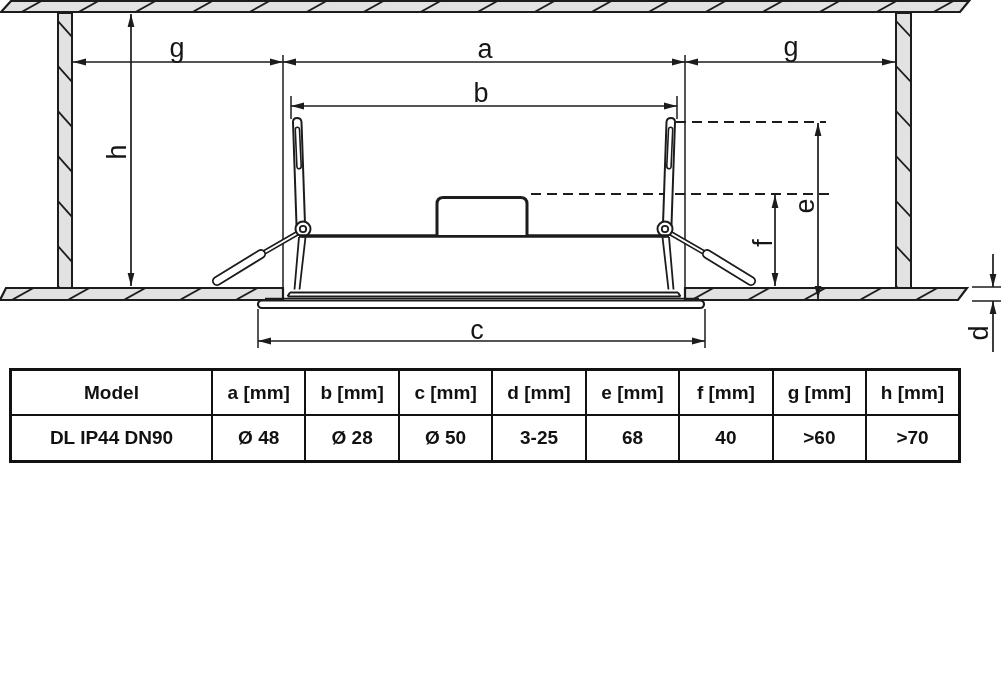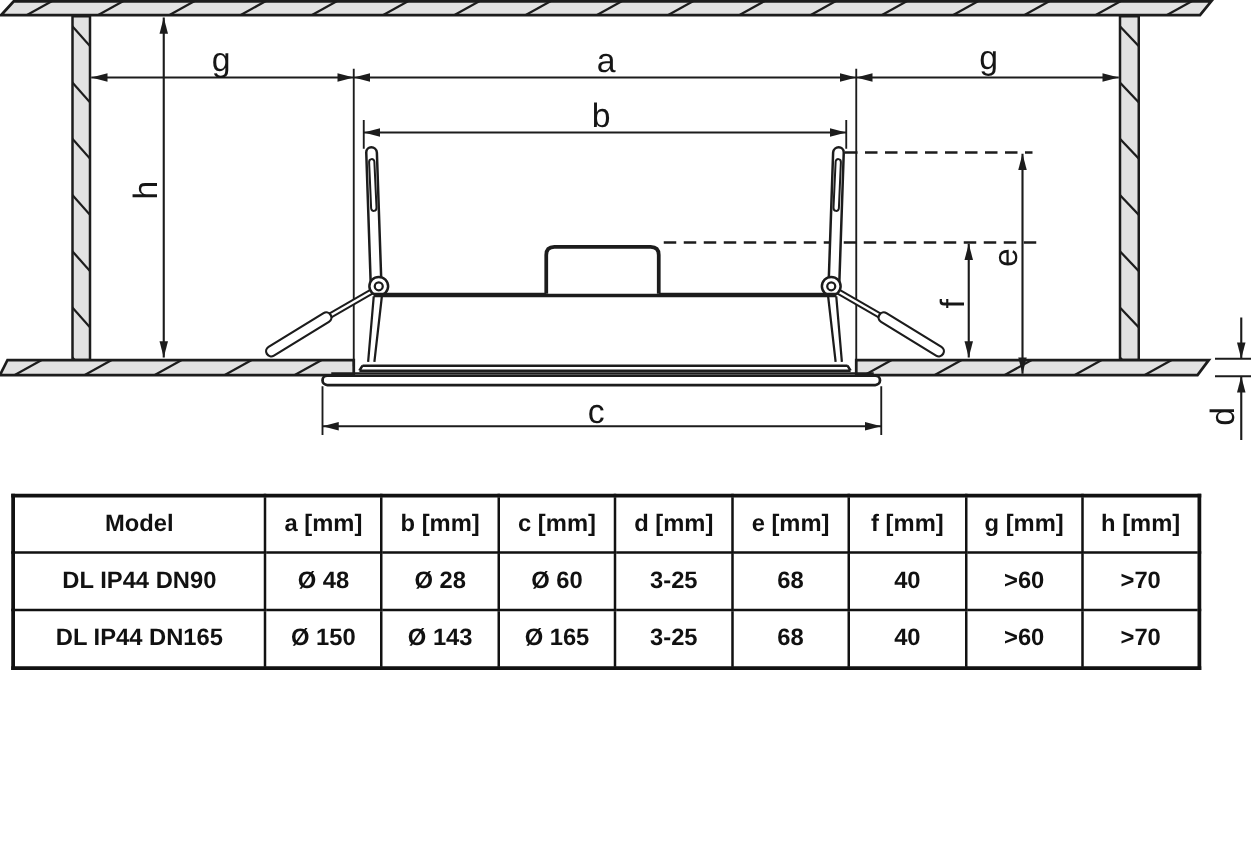--- a/index.html
+++ b/index.html
@@ -2,21 +2,21 @@
 <html><head>
 <meta charset="utf-8">
 <style>
   html,body{margin:0;padding:0;background:#fff;}
   .stage{position:relative;width:1001px;height:674px;background:#fff;overflow:hidden;
          font-family:"Liberation Sans",sans-serif;color:#111;}
   svg{position:absolute;left:0;top:0;}
   .dim-label{position:absolute;transform:translate(-50%,-50%);font-size:27px;line-height:1;
              color:#161616;white-space:nowrap;}
   .dim-label.rot{transform:translate(-50%,-50%) rotate(-90deg);}
-  table.spec{position:absolute;left:9px;top:395px;width:952px;border-collapse:collapse;
+  table.spec{position:absolute;left:9px;top:368px;width:952px;border-collapse:collapse;
              table-layout:fixed;border:3px solid #111;}
   table.spec th,table.spec td{border:2px solid #111;text-align:center;vertical-align:middle;
              font-size:19px;font-weight:bold;color:#111;padding:0;}
   table.spec th{height:43px;}
   table.spec td{height:44px;}
   table.spec th:first-child,table.spec td:first-child{width:199px;}
 </style>
 </head>
 <body>
 
@@ -194,32 +194,21 @@
           <th>f [mm]</th>
           <th>g [mm]</th>
           <th>h [mm]</th>
         </tr>
   </thead>
   <tbody>
         <tr>
           <td>DL IP44 DN90</td>
           <td>Ø 48</td>
           <td>Ø 28</td>
-          <td>Ø 60</td>
-          <td>3-25</td>
-          <td>68</td>
-          <td>40</td>
-          <td>&gt;60</td>
-          <td>&gt;70</td>
-        </tr>
-        <tr>
-          <td>DL IP44 DN165</td>
-          <td>Ø 150</td>
-          <td>Ø 143</td>
-          <td>Ø 165</td>
+          <td>Ø 50</td>
           <td>3-25</td>
           <td>68</td>
           <td>40</td>
           <td>&gt;60</td>
           <td>&gt;70</td>
         </tr>
       </tbody>
 </table>
 
 </div>

